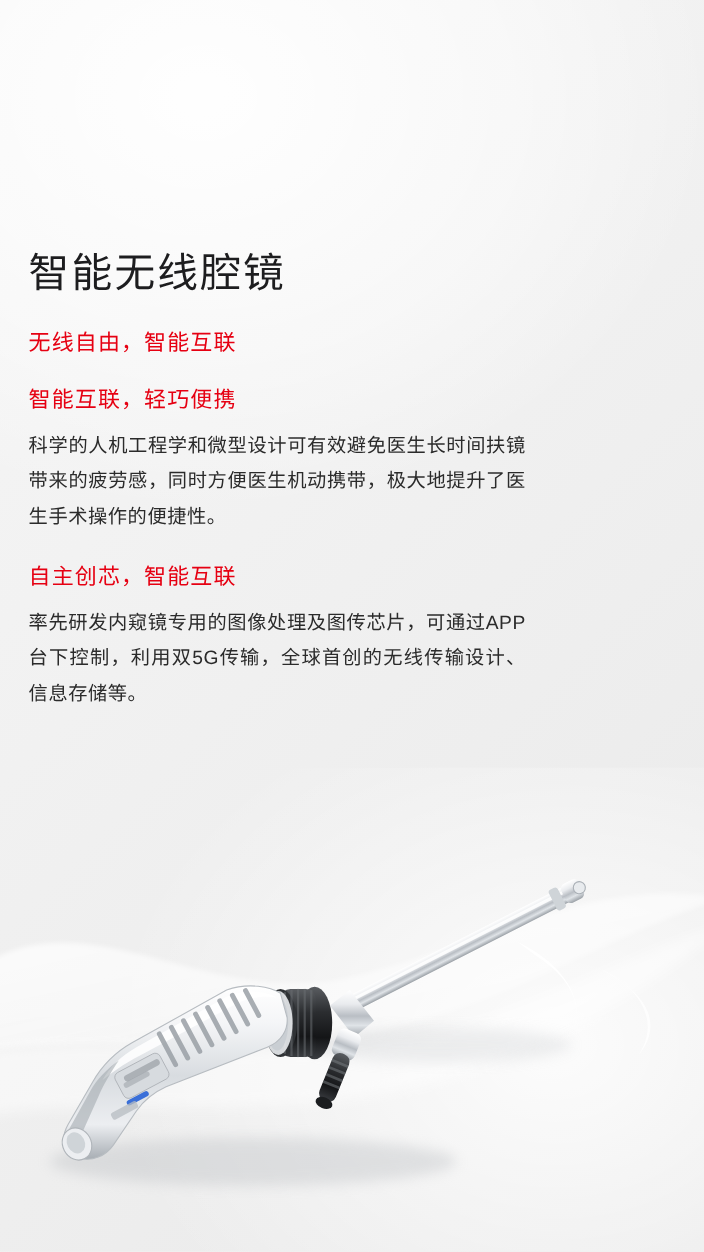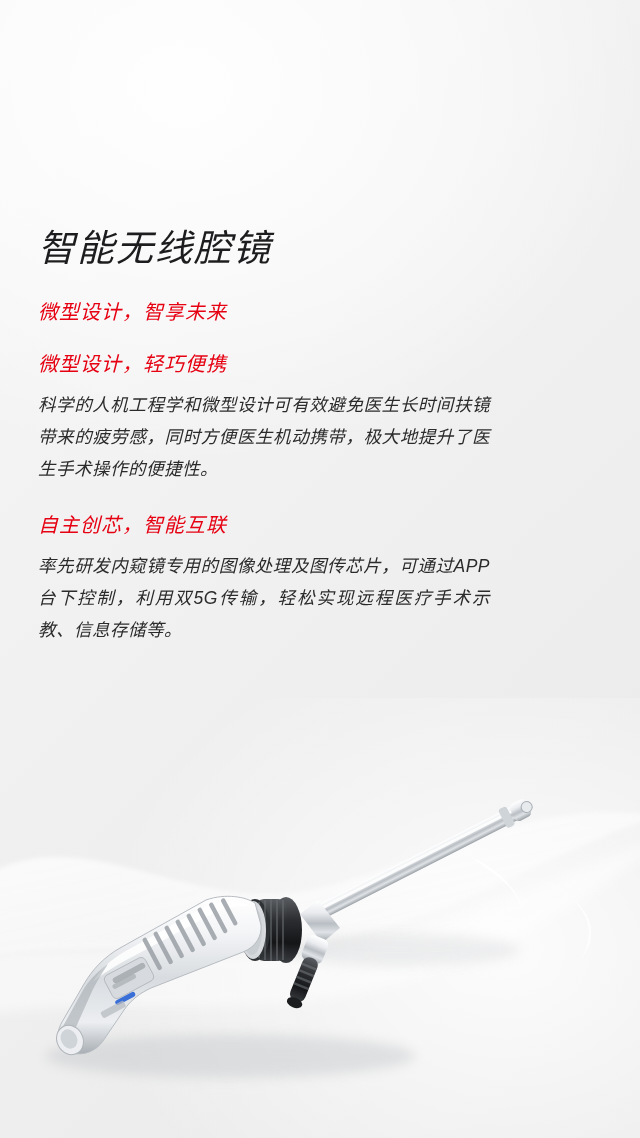--- a/index.html
+++ b/index.html
@@ -36,24 +36,23 @@
     right: -180px;
     bottom: -120px;
     width: 700px;
     height: 560px;
     background: radial-gradient(ellipse at 55% 45%, rgba(255,255,255,0.85) 0%, rgba(255,255,255,0.3) 50%, rgba(255,255,255,0) 75%);
     pointer-events: none;
   }
 
   .content {
     position: absolute;
-    left: 38px;
+    left: 26px;
     top: 228px;
     width: 470px;
-    font-style: italic;
   }
 
   .title {
     font-size: 37px;
     line-height: 1.15;
     color: #1d1d1f;
     letter-spacing: 2px;
     font-weight: 400;
     margin: 0 0 28px 0;
   }
@@ -99,31 +98,31 @@
 <body>
 
 <div class="page">
   <div class="bg-glow"></div>
   <div class="bg-glow2"></div>
 
   <div class="content">
     <h1 class="title">智能无线腔镜</h1>
 
     <div class="block">
-      <h2 class="subtitle">微型设计，智享未来</h2>
+      <h2 class="subtitle">无线自由，智能互联</h2>
     </div>
 
     <div class="block">
-      <h2 class="subtitle">微型设计，轻巧便携</h2>
+      <h2 class="subtitle">智能互联，轻巧便携</h2>
       <p class="body-text">科学的人机工程学和微型设计可有效避免医生长时间扶镜带来的疲劳感，同时方便医生机动携带，极大地提升了医生手术操作的便捷性。</p>
     </div>
 
     <div class="block">
       <h2 class="subtitle">自主创芯，智能互联</h2>
-      <p class="body-text">率先研发内窥镜专用的图像处理及图传芯片，可通过APP台下控制，利用双5G传输，轻松实现远程医疗手术示教、信息存储等。</p>
+      <p class="body-text">率先研发内窥镜专用的图像处理及图传芯片，可通过APP台下控制，利用双5G传输，全球首创的无线传输设计、信息存储等。</p>
     </div>
   </div>
 
   <div class="product-area">
     <svg width="640" height="378" viewBox="0 0 640 378" xmlns="http://www.w3.org/2000/svg">
       <defs>
         <linearGradient id="gMetal" x1="0" y1="0" x2="0" y2="1">
           <stop offset="0%" stop-color="#ffffff"></stop>
           <stop offset="30%" stop-color="#e9ebee"></stop>
           <stop offset="55%" stop-color="#b9bec4"></stop>

